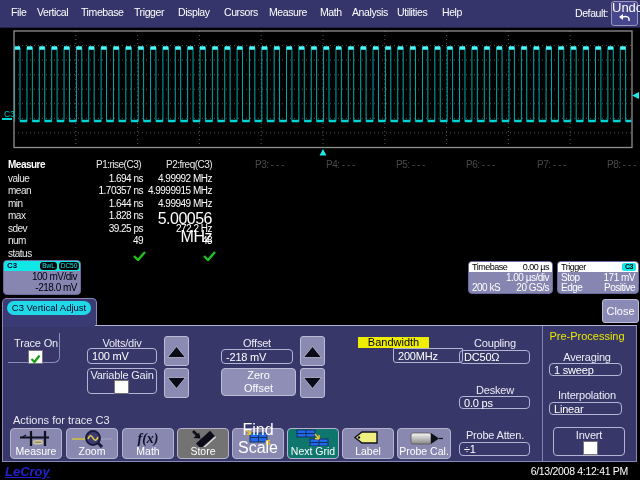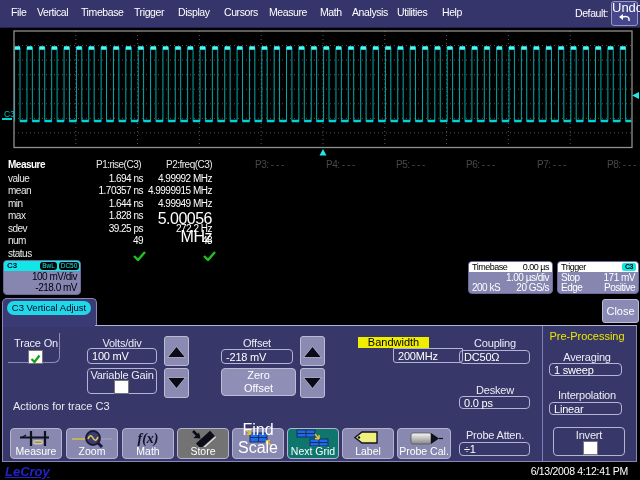--- a/index.html
+++ b/index.html
@@ -186,21 +186,21 @@
 
 <div class="abs" style="left:546px;top:330px;width:82px;color:#e8e800;font-size:11px;text-align:center;">Pre-Processing</div>
 <div class="lbl" style="left:550px;top:351px;width:74px;">Averaging</div>
 <div class="field" style="left:549px;top:363px;width:73px;height:13px;">1 sweep</div>
 <div class="lbl" style="left:550px;top:389px;width:74px;">Interpolation</div>
 <div class="field" style="left:549px;top:402px;width:73px;height:13px;">Linear</div>
 <div class="field" style="left:553px;top:427px;width:72px;height:29px;"></div>
 <div class="lbl" style="left:553px;top:429px;width:72px;">Invert</div>
 <div class="cb" style="left:583px;top:441px;"></div>
 
-<div class="abs" style="left:13px;top:400px;color:#e8e8f0;font-size:11px;">Actions for trace C3</div>
+<div class="abs" style="left:13px;top:414px;color:#e8e8f0;font-size:11px;">Actions for trace C3</div>
 
 <div>
     <div class="abs" style="left:10px;top:428px;width:50px;height:29px;background:#8888b0;border:1px solid #b4b4ce;border-radius:4px;">
       <svg width="48" height="17" style="position:absolute;left:1px;top:1px;">
         <path d="M8 7.5 H37 M19 1 V16 M33 1 V16" stroke="#101020" stroke-width="2.2" fill="none"></path>
         <path d="M10 7.5 L14 5" stroke="#101020" stroke-width="1.4"></path>
         <rect x="21" y="10" width="10" height="4.5" rx="2" fill="#d8d0a0" opacity="0.85"></rect>
         <path d="M22.5 12.2 H29.5" stroke="#807840" stroke-width="1"></path>
       </svg>
       <div style="position:absolute;left:0;bottom:1px;width:100%;text-align:center;color:#fff;font-size:10.5px;">Measure</div>

